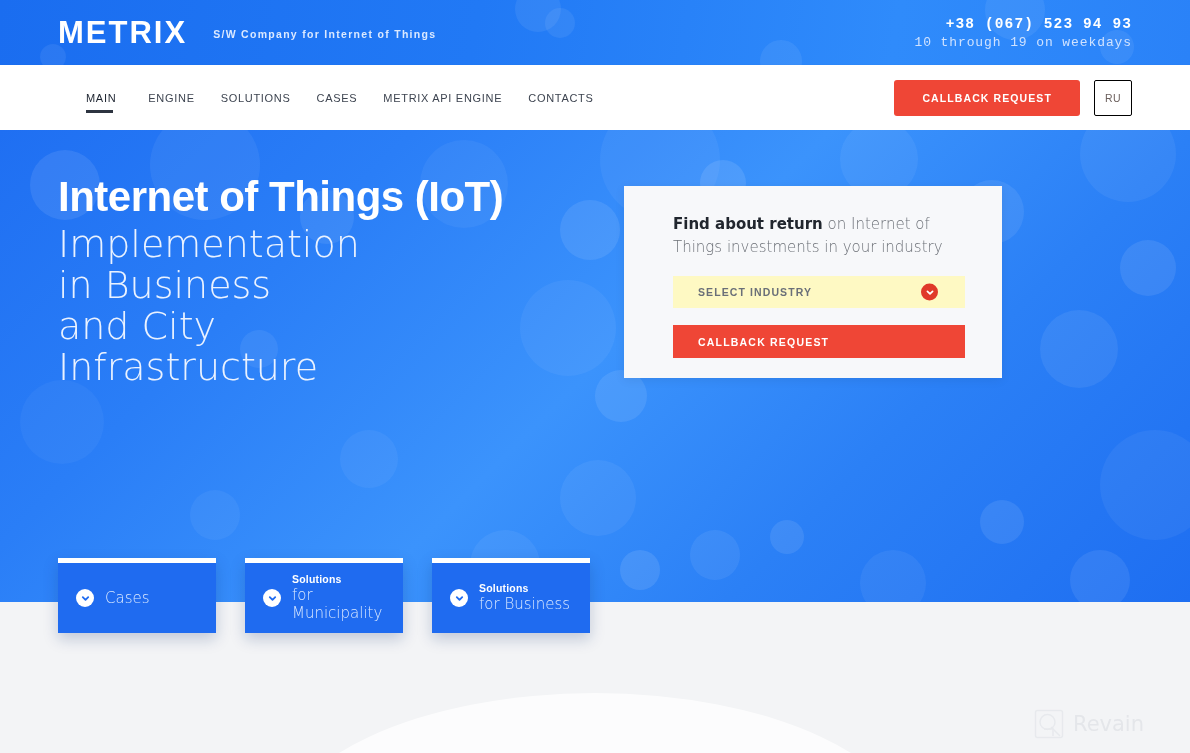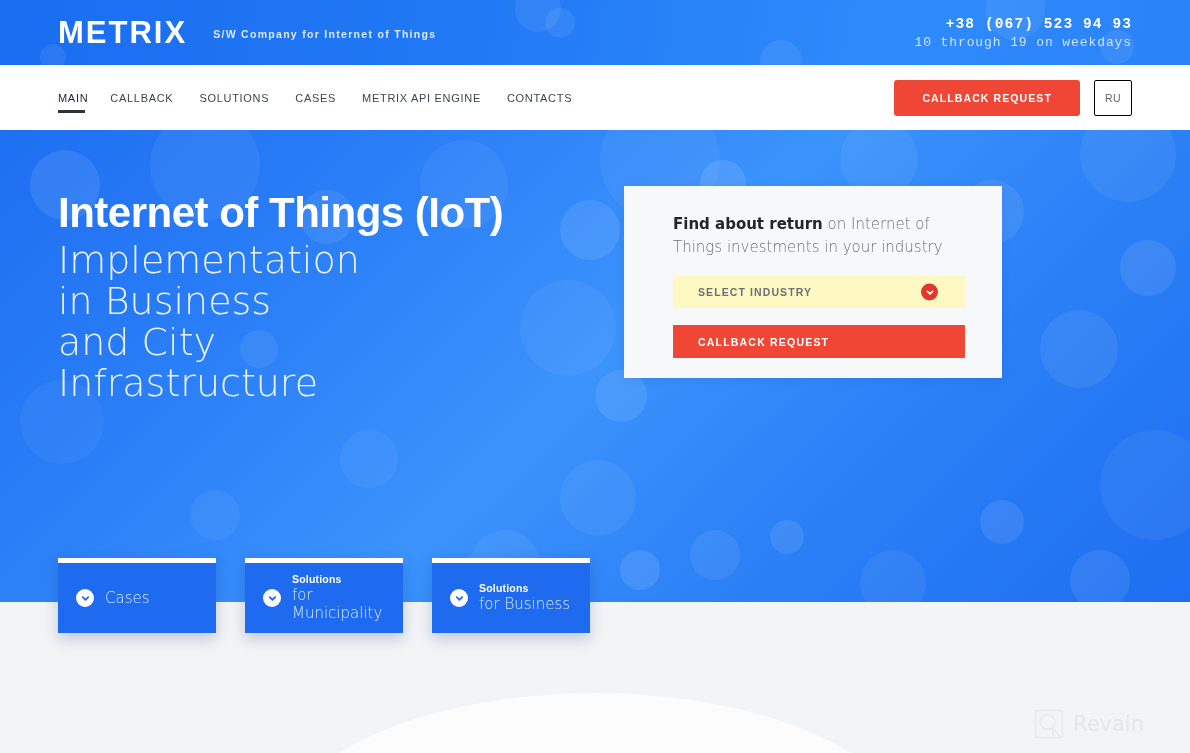--- a/index.html
+++ b/index.html
@@ -49,21 +49,21 @@
     background: #ffffff;
     display: flex; align-items: center; padding: 0 58px;
     box-shadow: 0 1px 3px rgba(0,0,0,0.06);
   }
   .nav-items { display: flex; align-items: center; gap: 0px; }
   .nav-item {
     font-size: 11px; letter-spacing: 0.7px; color: #3d4450;
     padding: 0 26px 0 0; position: relative; cursor: pointer;
     white-space: nowrap;
   }
-  .nav-item:first-child { padding-right: 22px; }
+  .nav-item:first-child { padding-right: 32px; margin-left: 28px; }
   .nav-item.active { color: #1d2430; }
   .nav-item.active .underline {
     position: absolute; left: 0; bottom: -9px; width: 27px; height: 3px;
     background: #2d3440;
   }
   .nav-right { margin-left: auto; display: flex; align-items: center; gap: 14px; }
   .btn-callback-nav {
     background: #ef4636; color: #fff; border: none; border-radius: 3px;
     height: 36px; padding: 0 28px; font-size: 10.5px; font-weight: bold;
     letter-spacing: 1.1px; cursor: pointer;
@@ -78,21 +78,21 @@
   }
 
   
   .hero {
     position: absolute; left: 0; top: 130px; width: 1190px; height: 472px;
     background: linear-gradient(135deg, #1f6ff2 0%, #2a7ef7 25%, #3b93fc 50%, #2b80f6 72%, #1e6ef1 100%);
     overflow: hidden;
   }
   .hero .bk { position: absolute; border-radius: 50%; }
 
-  .headline { position: absolute; left: 58px; top: 62px; }
+  .headline { position: absolute; left: 58px; top: 46px; }
   .h-bold {
     font-size: 42px; font-weight: bold; color: #ffffff;
     letter-spacing: -0.5px; line-height: 1.0;
     font-family: "Liberation Sans", sans-serif;
   }
   .h-light {
     font-size: 38px; font-weight: 300; color: #eaf2ff;
     line-height: 1.08; letter-spacing: 0px;
     font-family: "DejaVu Sans", sans-serif;
     margin-top: 6px;
@@ -222,21 +222,21 @@
     </div>
   </div>
 
   <div class="navbar">
     <div class="nav-items">
       <div class="nav-item active">
         <span>MAIN</span>
         <span class="underline"></span>
       </div>
       <div class="nav-item">
-        <span>CALLBACK</span>
+        <span>ENGINE</span>
       </div>
       <div class="nav-item">
         <span>SOLUTIONS</span>
       </div>
       <div class="nav-item">
         <span>CASES</span>
       </div>
       <div class="nav-item">
         <span>METRIX API ENGINE</span>
       </div>

